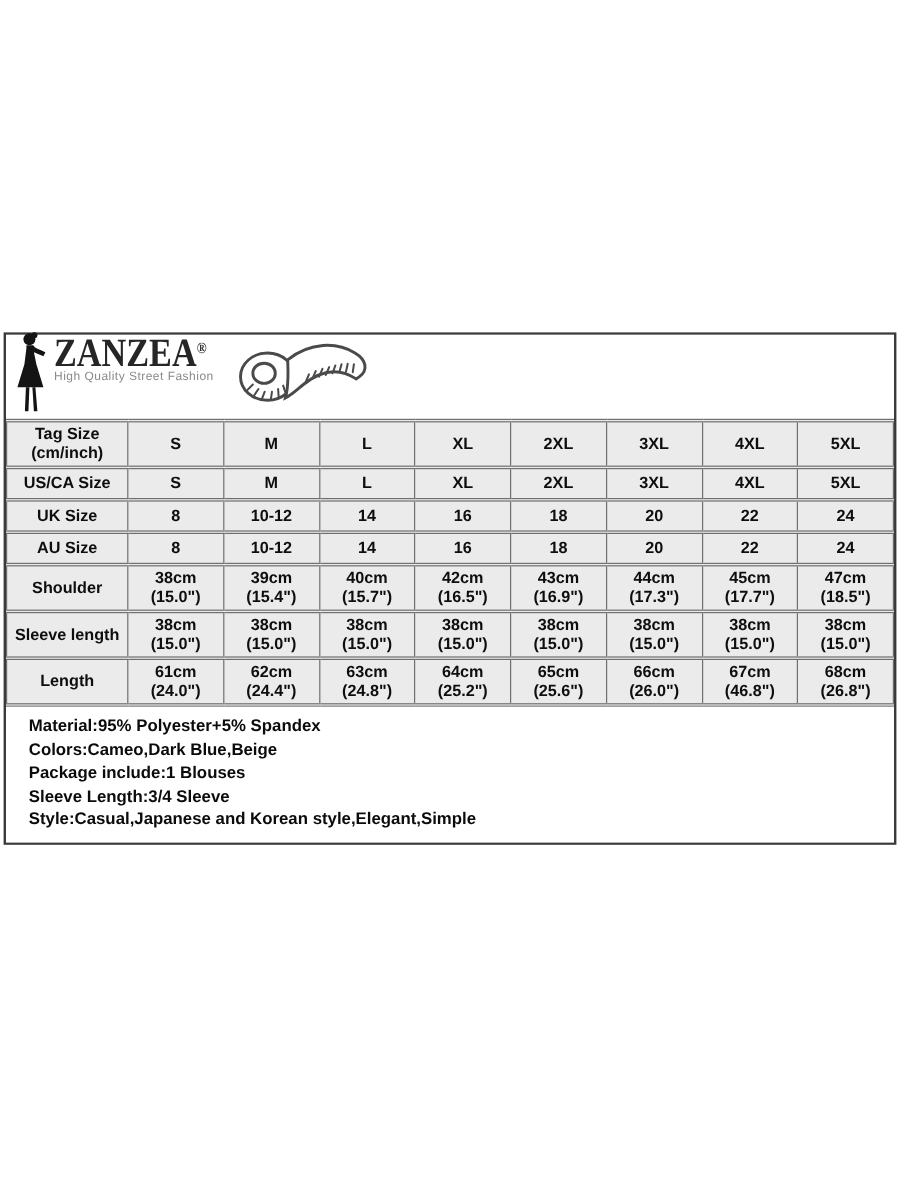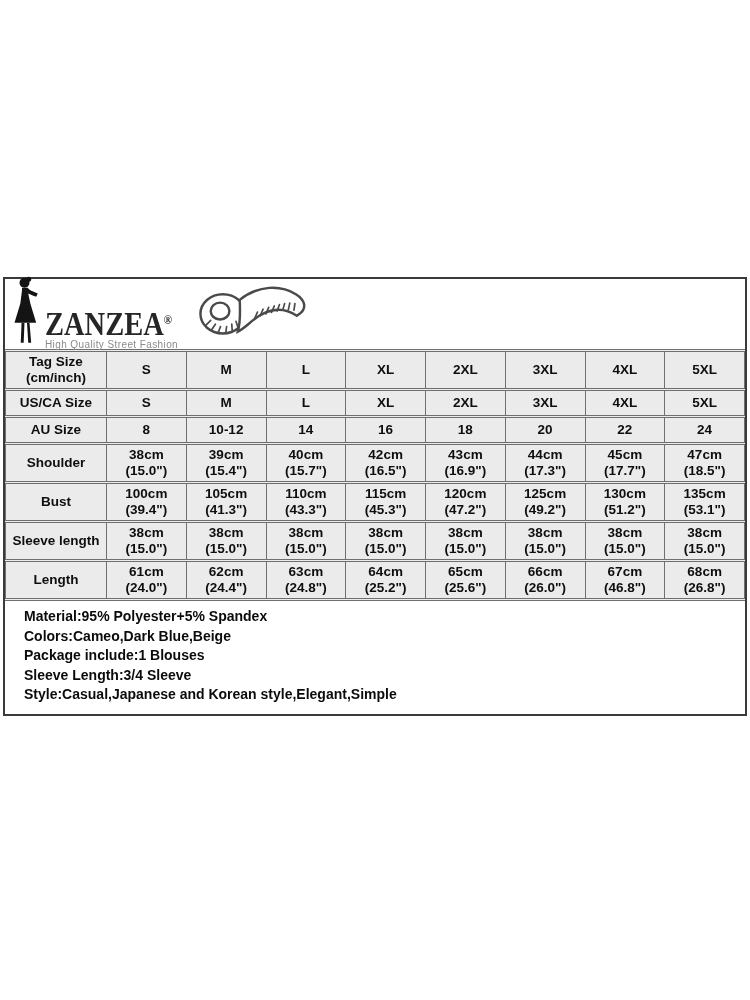--- a/index.html
+++ b/index.html
@@ -18,21 +18,21 @@
   }
   .sheet{
     position:absolute;left:3px;right:3px;top:277px;
     border:2px solid var(--outer);background:#fff;
   }
   
   .band{
     display:flex;align-items:center;height:70px;background:#fff;
     padding:0 8px 0 6px;
   }
-  .logo{display:flex;align-items:flex-end;width:178px;flex:none;}
+  .logo{display:flex;align-items:flex-start;width:178px;flex:none;}
   .logo-fig{flex:none;margin-top:-2px;}
   .logo-textwrap{margin-left:2px;line-height:1;}
   .logo-word{
     font-family:"Liberation Serif", serif;font-weight:700;
     font-size:31px;color:#262626;letter-spacing:0px;
     transform:scaleX(0.92) scaleY(1.08);transform-origin:left center;
     white-space:nowrap;
   }
   .logo-reg{font-size:12px;vertical-align:10px;font-weight:700;}
   .logo-tagline{
@@ -145,20 +145,31 @@
           <td>S</td>
           <td>M</td>
           <td>L</td>
           <td>XL</td>
           <td>2XL</td>
           <td>3XL</td>
           <td>4XL</td>
           <td>5XL</td>
         </tr>
         <tr>
+          <th>UK Size</th>
+          <td>8</td>
+          <td>10-12</td>
+          <td>14</td>
+          <td>16</td>
+          <td>18</td>
+          <td>20</td>
+          <td>22</td>
+          <td>24</td>
+        </tr>
+        <tr>
           <th>AU Size</th>
           <td>8</td>
           <td>10-12</td>
           <td>14</td>
           <td>16</td>
           <td>18</td>
           <td>20</td>
           <td>22</td>
           <td>24</td>
         </tr>
@@ -173,39 +184,20 @@
           <td>42cm
 (16.5")</td>
           <td>43cm
 (16.9")</td>
           <td>44cm
 (17.3")</td>
           <td>45cm
 (17.7")</td>
           <td>47cm
 (18.5")</td>
-        </tr>
-        <tr class="tall">
-          <th>Bust</th>
-          <td>100cm
-(39.4")</td>
-          <td>105cm
-(41.3")</td>
-          <td>110cm
-(43.3")</td>
-          <td>115cm
-(45.3")</td>
-          <td>120cm
-(47.2")</td>
-          <td>125cm
-(49.2")</td>
-          <td>130cm
-(51.2")</td>
-          <td>135cm
-(53.1")</td>
         </tr>
         <tr class="tall">
           <th>Sleeve length</th>
           <td>38cm
 (15.0")</td>
           <td>38cm
 (15.0")</td>
           <td>38cm
 (15.0")</td>
           <td>38cm

